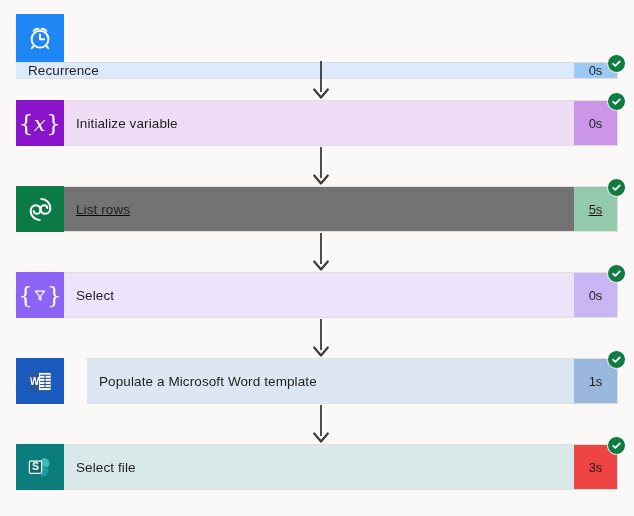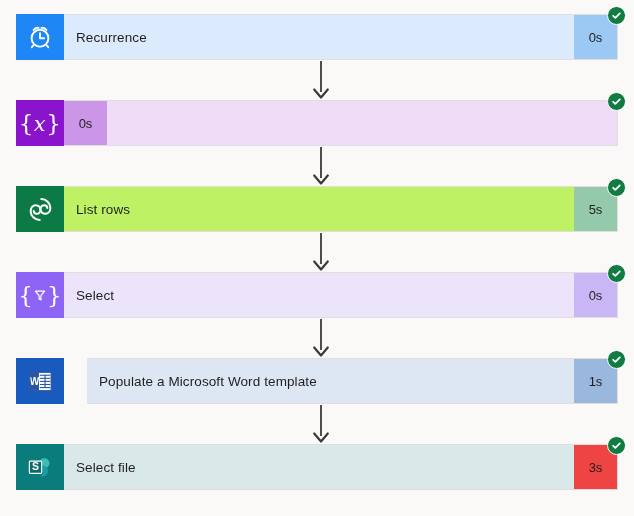--- a/index.html
+++ b/index.html
@@ -122,21 +122,21 @@
     font-family: "DejaVu Serif", serif;
     color: #fff;
     font-size: 23px;
     line-height: 1;
   }
 </style>
 </head>
 <body>
 
 <div id="flow-canvas">
-    <div class="action-row" style="top: 14px;">
+    <div class="action-row" style="top: 14px; flex-direction: column;">
       <div class="icon-tile" style="background: rgb(31, 134, 245);">
         <span style="display: flex; align-items: center; justify-content: center; line-height: 0;">
           <svg width="28" height="28" viewBox="0 0 28 28">
             <circle cx="14" cy="15.2" r="8.4" fill="none" stroke="#fff" stroke-width="1.9"></circle>
             <path d="M14 10.2 V15.2 H18.1" fill="none" stroke="#fff" stroke-width="1.9" stroke-linecap="round" stroke-linejoin="round"></path>
             <path d="M7.6 7.0 C8.9 5.2 11.0 4.4 12.6 4.9" fill="none" stroke="#fff" stroke-width="1.9" stroke-linecap="round"></path>
             <path d="M20.4 7.0 C19.1 5.2 17.0 4.4 15.4 4.9" fill="none" stroke="#fff" stroke-width="1.9" stroke-linecap="round"></path>
             <path d="M7.4 22.3 L5.8 24.2" stroke="#fff" stroke-width="1.9" stroke-linecap="round"></path>
             <path d="M20.6 22.3 L22.2 24.2" stroke="#fff" stroke-width="1.9" stroke-linecap="round"></path>
           </svg>
@@ -162,20 +162,23 @@
         <path d="M4.2 28.5 L11 36.5 L17.8 28.5" fill="none" stroke="#3b3a39" stroke-width="2.2" stroke-linecap="round" stroke-linejoin="round"></path>
       </svg>
     </div>
     <div class="action-row" style="top: 100px;">
       <div class="icon-tile" style="background: rgb(138, 20, 204);">
         <span style="display: flex; align-items: center; justify-content: center; line-height: 0;">
           <span class="glyph-braces"><span class="brace">{</span>x<span class="brace">}</span></span>
         </span>
       </div>
       <div class="card-body" style="background: rgb(239, 220, 247); border-color: rgb(225, 223, 221);">
+        <div class="title-area">
+          <span class="title-text">Initialize variable</span>
+        </div>
         <div class="duration-cell" style="background: rgb(203, 150, 232);">0s</div>
         <div class="status-badge" style="background: rgb(16, 124, 65);">
           <span>
             <svg width="11" height="11" viewBox="0 0 12 12">
               <path d="M2.3 6.3 L4.7 8.6 L9.6 3.6" fill="none" stroke="#fff" stroke-width="1.9" stroke-linecap="round" stroke-linejoin="round"></path>
             </svg>
           </span>
         </div>
       </div>
     </div>
@@ -187,21 +190,21 @@
     </div>
     <div class="action-row" style="top: 186px;">
       <div class="icon-tile" style="background: rgb(11, 122, 69);">
         <span style="display: flex; align-items: center; justify-content: center; line-height: 0;">
           <svg width="29" height="29" viewBox="0 0 30 30">
             <path d="M15.8 4.2 C21.0 4.2 25.2 8.3 25.2 13.4 C25.2 17.0 22.9 19.4 20.0 19.4 C17.2 19.4 15.1 17.3 15.1 14.6 C15.1 12.2 16.8 10.5 18.9 10.5 C20.7 10.5 22.0 11.8 22.0 13.5" fill="none" stroke="#fff" stroke-width="2.1" stroke-linecap="round"></path>
             <path d="M14.2 25.8 C9.0 25.8 4.8 21.7 4.8 16.6 C4.8 13.0 7.1 10.6 10.0 10.6 C12.8 10.6 14.9 12.7 14.9 15.4 C14.9 17.8 13.2 19.5 11.1 19.5 C9.3 19.5 8.0 18.2 8.0 16.5" fill="none" stroke="#fff" stroke-width="2.1" stroke-linecap="round"></path>
           </svg>
         </span>
       </div>
-      <div class="card-body" style="background: #bef264; border-color: rgb(225, 223, 221);">
+      <div class="card-body" style="background: #737373; border-color: rgb(225, 223, 221); text-decoration: underline;">
         <div class="title-area">
           <span class="title-text">List rows</span>
         </div>
         <div class="duration-cell" style="background: rgb(149, 201, 171); margin-left: 48px;">5s</div>
         <div class="status-badge" style="background: rgb(16, 124, 65);">
           <span>
             <svg width="11" height="11" viewBox="0 0 12 12">
               <path d="M2.3 6.3 L4.7 8.6 L9.6 3.6" fill="none" stroke="#fff" stroke-width="1.9" stroke-linecap="round" stroke-linejoin="round"></path>
             </svg>
           </span>

